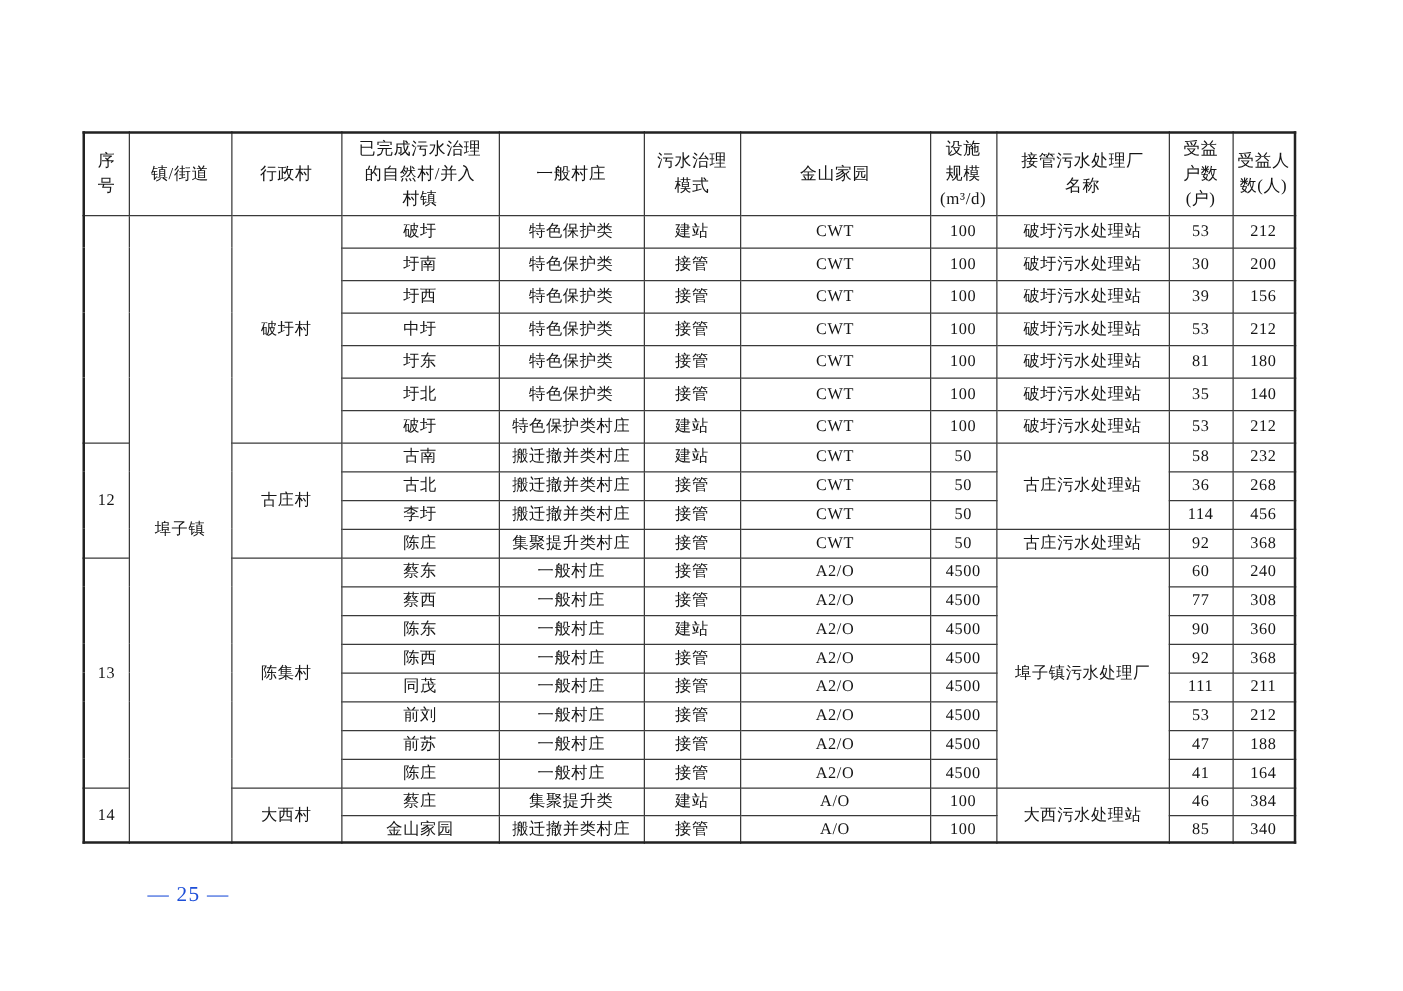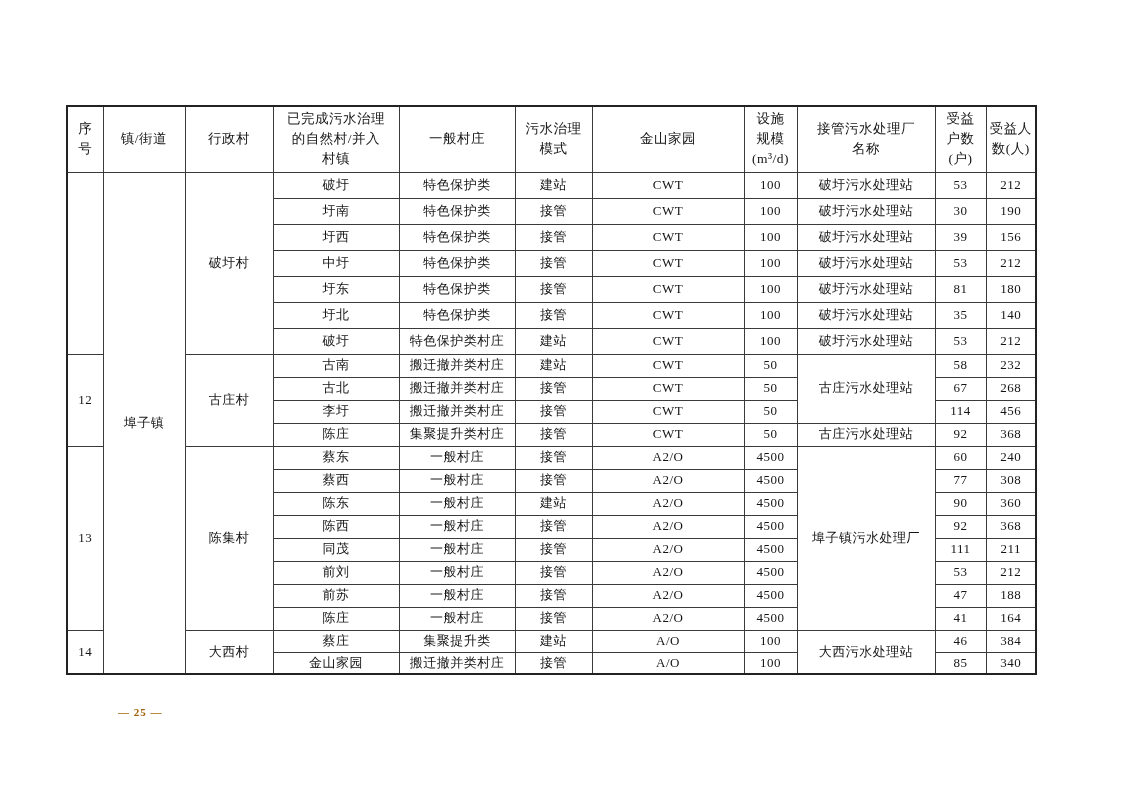--- a/index.html
+++ b/index.html
@@ -33,24 +33,23 @@
     overflow: hidden;
   }
   .tbl thead tr { height: 66px; }
   .tbl thead th { font-size: 13.5px; line-height: 1.5; letter-spacing: 0.5px; }
   .tbl tbody tr { height: 23px; }
   .tbl tbody tr.tall { height: 26px; }
   .tbl tbody tr.short { height: 22px; }
 
   .footer {
     position: absolute; left: 118px; top: 706px;
-    font-size: 11px;
+    font-size: 17px;
     letter-spacing: 1px;
-    color: #a16207;
-    font-weight: bold;
+    color: #1d4ed8;
   }
 </style>
 </head>
 <body>
 
 <div class="page">
   <table class="tbl">
     <colgroup id="cols">
         <col style="width: 36px;">
         <col style="width: 82px;">
@@ -94,21 +93,21 @@
           <td>212</td>
         </tr>
         <tr class="tall">
           <td>圩南</td>
           <td>特色保护类</td>
           <td>接管</td>
           <td>CWT</td>
           <td>100</td>
           <td>破圩污水处理站</td>
           <td>30</td>
-          <td>190</td>
+          <td>200</td>
         </tr>
         <tr class="tall">
           <td>圩西</td>
           <td>特色保护类</td>
           <td>接管</td>
           <td>CWT</td>
           <td>100</td>
           <td>破圩污水处理站</td>
           <td>39</td>
           <td>156</td>
@@ -164,21 +163,21 @@
           <td rowspan="3">古庄污水处理站</td>
           <td>58</td>
           <td>232</td>
         </tr>
         <tr>
           <td>古北</td>
           <td>搬迁撤并类村庄</td>
           <td>接管</td>
           <td>CWT</td>
           <td>50</td>
-          <td>67</td>
+          <td>36</td>
           <td>268</td>
         </tr>
         <tr>
           <td>李圩</td>
           <td>搬迁撤并类村庄</td>
           <td>接管</td>
           <td>CWT</td>
           <td>50</td>
           <td>114</td>
           <td>456</td>

